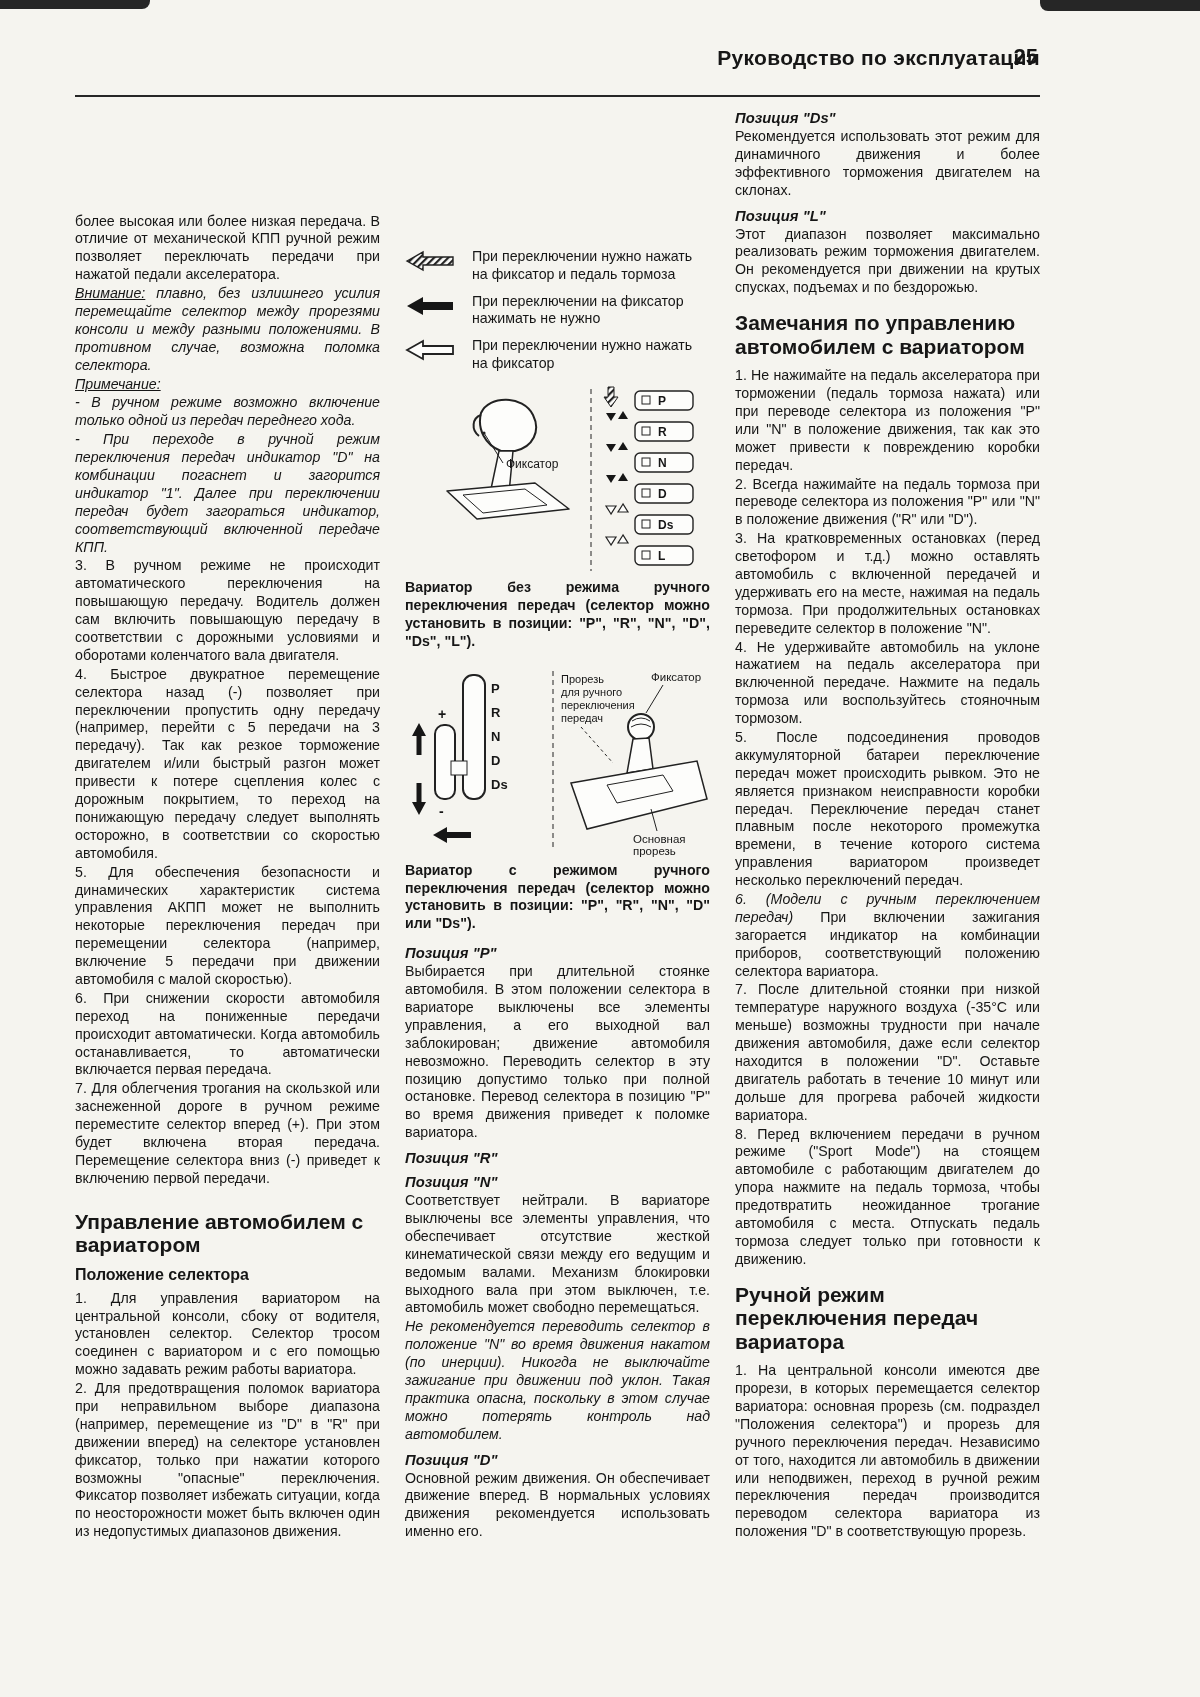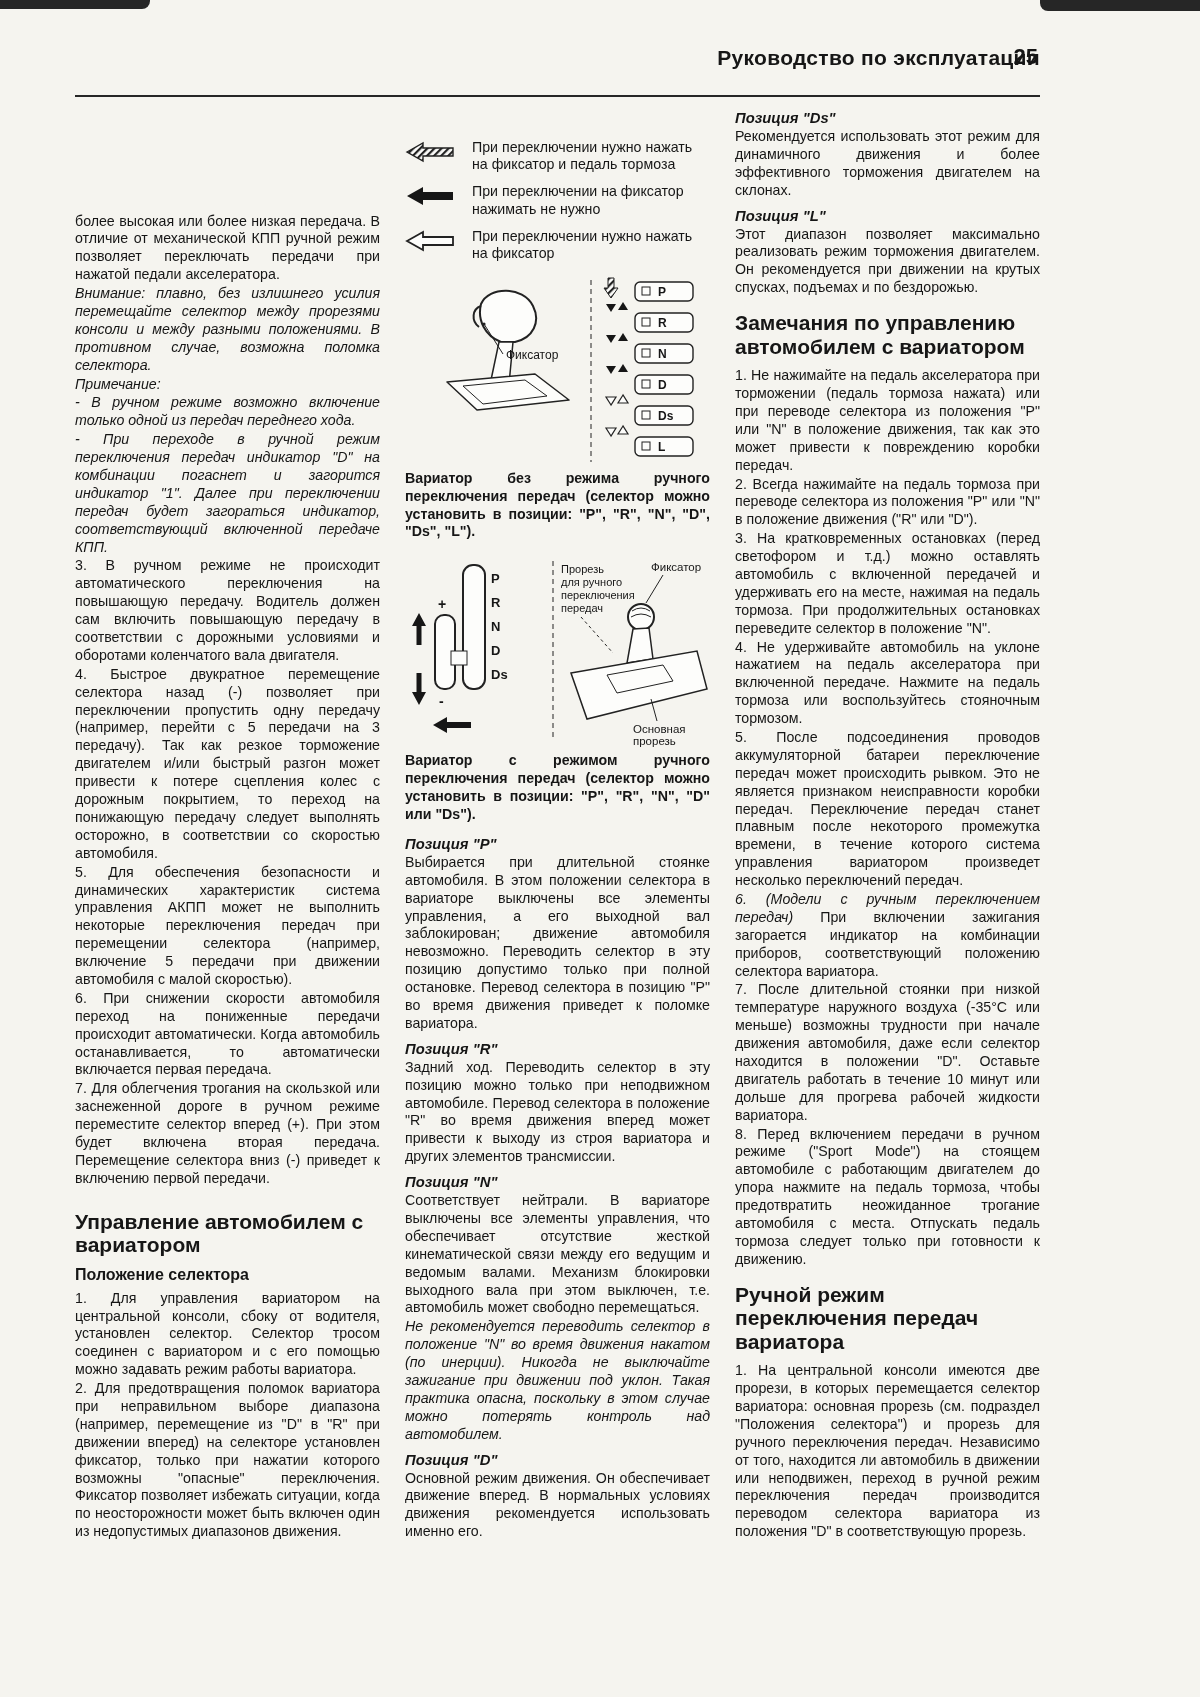--- a/index.html
+++ b/index.html
@@ -19,21 +19,21 @@
   .page-header { position:relative; text-align:right; padding-bottom:25px;
                  border-bottom:2px solid #262626; margin-bottom:13px; }
   .page-title  { font-size:21px; font-weight:700; letter-spacing:.3px; }
   .page-number { position:absolute; right:2px; top:-2px; font-size:22px; font-weight:700; }
 
   .columns { display:flex; gap:25px; align-items:flex-end; }
   .col { width:305px; flex:none; }
 
   p { font-size:14.2px; line-height:1.26; text-align:justify; margin:0 0 1px 0; }
   .ital { font-style:italic; }
-  .ul   { }
+  .ul   { text-decoration:underline; }
 
   .h-big { font-size:21px; font-weight:700; line-height:1.12; margin:22px 0 9px; }
   .h-big.tight { margin-top:14px; }
   .h-mid { font-size:16px; font-weight:700; margin:2px 0 6px; }
   .h-pos { font-size:14.8px; font-weight:700; font-style:italic; margin:8px 0 2px; }
 
   .legend { display:flex; flex-direction:column; gap:9px; margin-bottom:12px; }
   .legend-row { display:flex; gap:17px; }
   .legend-icon { width:50px; height:22px; flex:none; margin-top:2px; }
   .legend-text { text-align:left; line-height:1.22; }
@@ -218,21 +218,20 @@
             <text x="228" y="180" font-size="11.5">Основная</text>
             <text x="228" y="192" font-size="11.5">прорезь</text>
           </g>
         </svg>
       </figure>
       <p class="caption">Вариатор с режимом ручного переключения передач (селектор можно установить в позиции: "P", "R", "N", "D" или "Ds").</p>
 
       <h4 class="h-pos">Позиция "P"</h4>
       <p>Выбирается при длительной стоянке автомобиля. В этом положении селектора в вариаторе выключены все элементы управления, а его выходной вал заблокирован; движение автомобиля невозможно. Переводить селектор в эту позицию допустимо только при полной остановке. Перевод селектора в позицию "P" во время движения приведет к поломке вариатора.</p>
       <h4 class="h-pos">Позиция "R"</h4>
-      <p>Задний ход. Переводить селектор в эту позицию можно только при неподвижном автомобиле. Перевод селектора в положение "R" во время движения вперед может привести к выходу из строя вариатора и других элементов трансмиссии.</p>
       <h4 class="h-pos">Позиция "N"</h4>
       <p>Соответствует нейтрали. В вариаторе выключены все элементы управления, что обеспечивает отсутствие жесткой кинематической связи между его ведущим и ведомым валами. Механизм блокировки выходного вала при этом выключен, т.е. автомобиль может свободно перемещаться.</p>
       <p class="ital">Не рекомендуется переводить селектор в положение "N" во время движения накатом (по инерции). Никогда не выключайте зажигание при движении под уклон. Такая практика опасна, поскольку в этом случае можно потерять контроль над автомобилем.</p>
       <h4 class="h-pos">Позиция "D"</h4>
       <p>Основной режим движения. Он обеспечивает движение вперед. В нормальных условиях движения рекомендуется использовать именно его.</p>
     </section>
 
     <section class="col">
       <h4 class="h-pos" style="margin-top:0">Позиция "Ds"</h4>
       <p>Рекомендуется использовать этот режим для динамичного движения и более эффективного торможения двигателем на склонах.</p>

